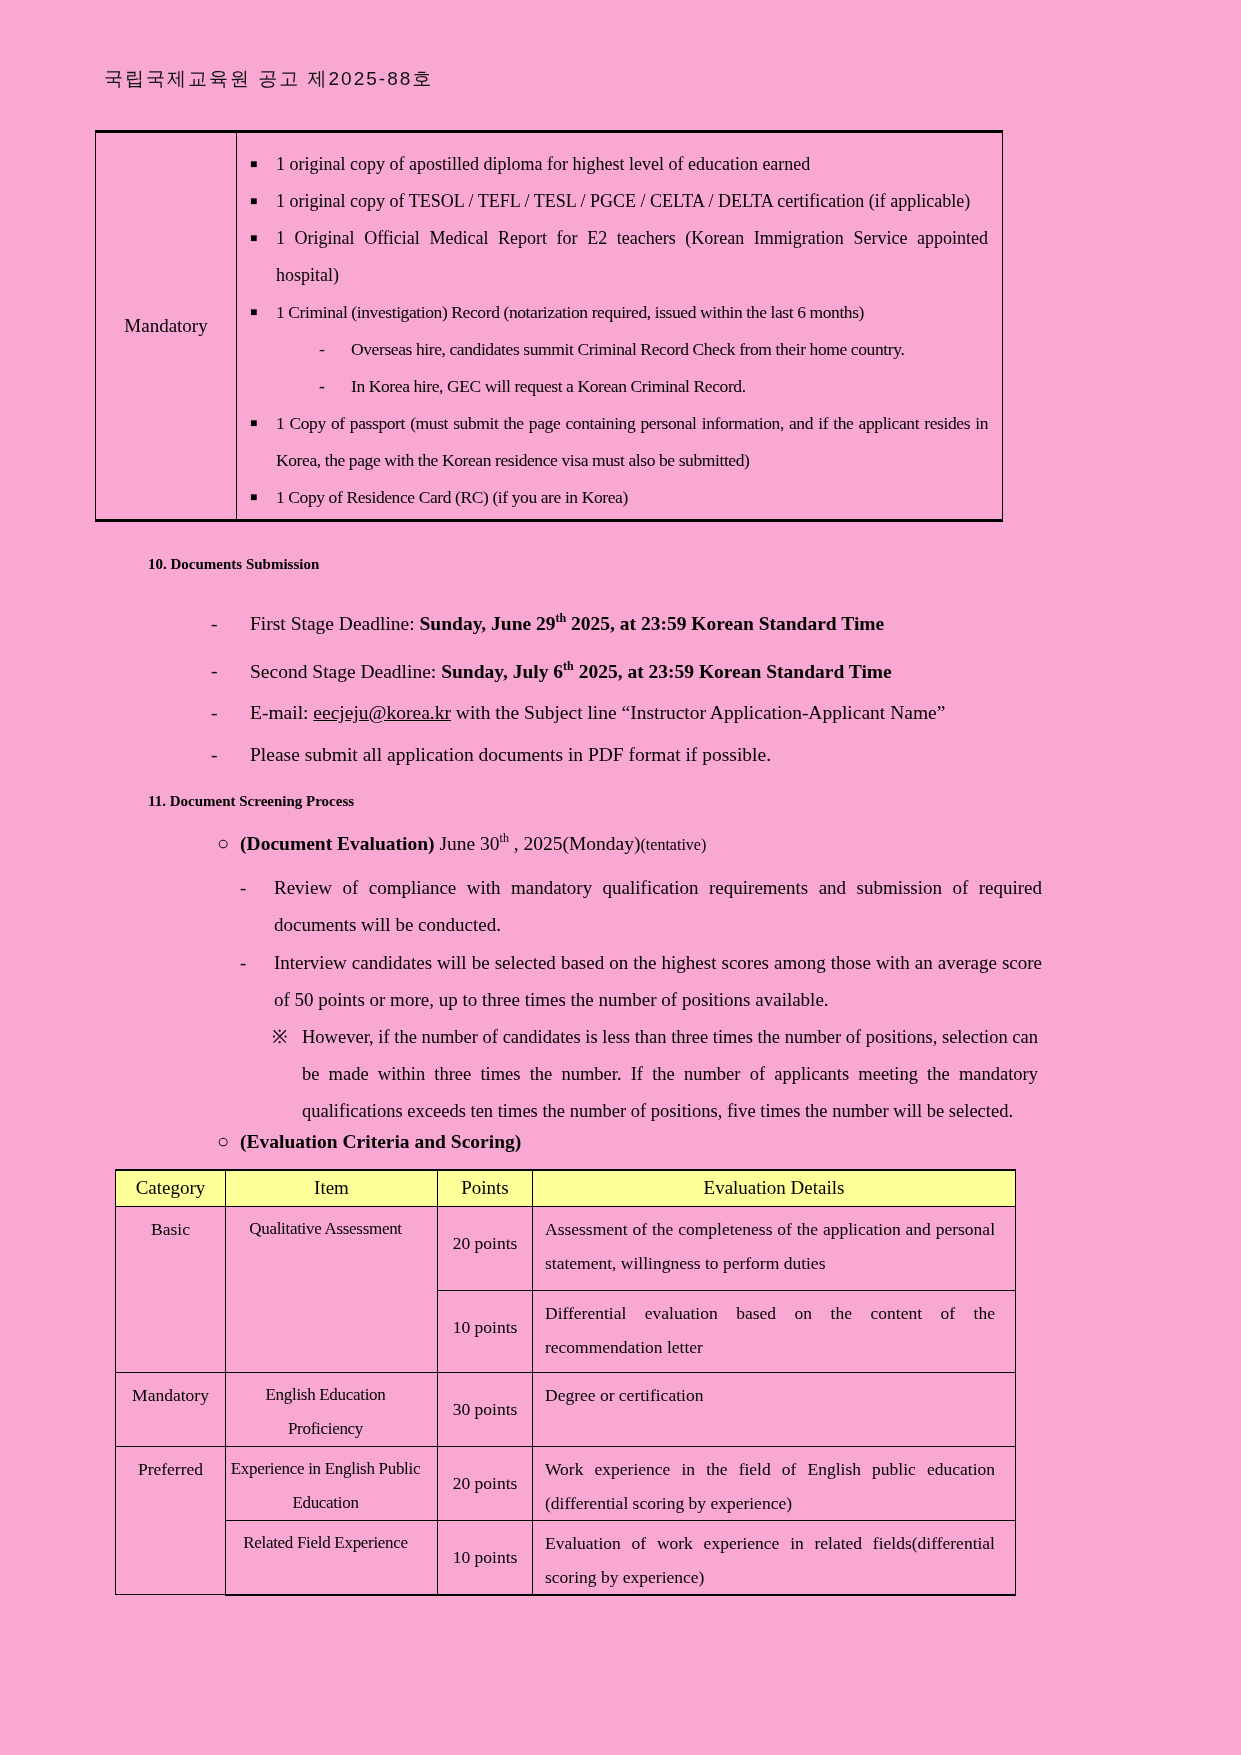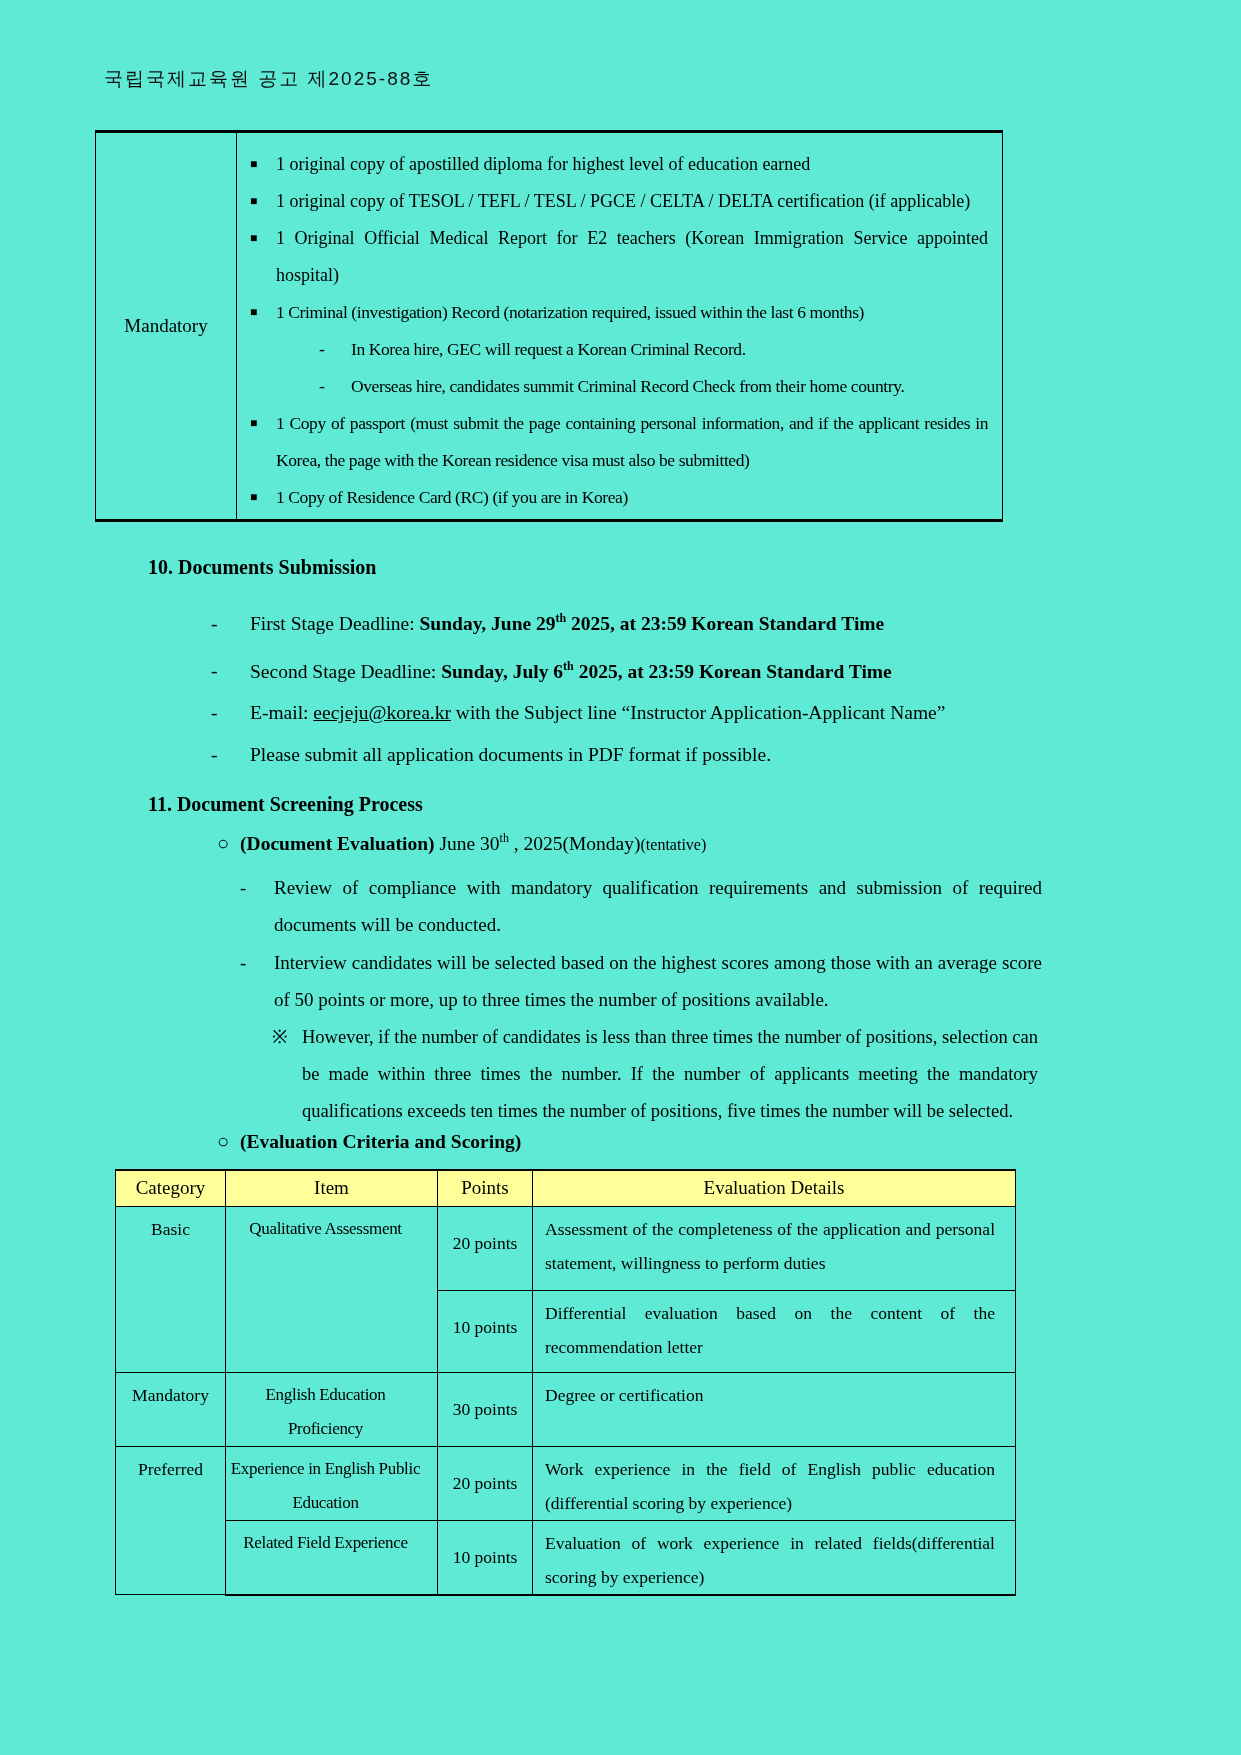--- a/index.html
+++ b/index.html
@@ -1,18 +1,18 @@
 <!DOCTYPE html>
 <html style="--header-bg: #ffff99;"><head>
 <meta charset="utf-8">
 <style>
   html,body { margin:0; padding:0; background:#e9e9e9; }
   .page {
     position:relative; width:1241px; height:1755px; margin:0 auto;
-    background:#5eead4; color:#000;
+    background:#f9a8d4; color:#000;
     font-family:"Liberation Serif","DejaVu Serif",serif;
     overflow:hidden;
   }
   
   .doc-number {
     position:absolute; left:104px; top:66px;
     font-family:"Liberation Sans","DejaVu Sans",sans-serif;
     font-size:19px; letter-spacing:2px; color:#111;
   }
   
@@ -34,21 +34,21 @@
   .t1-item .sq {
     display:inline-block; width:26px; text-indent:0;
     font-size:12px; vertical-align:2px;
   }
   .t1-sub { padding-left:101px; text-indent:-32px; }
   .t1-sub .dash { display:inline-block; width:32px; text-indent:0; }
   .t1-sub .dash.bold { font-weight:bold; }
   .narrow { letter-spacing:-0.4px; font-size:17.5px; }
   .justify { text-align:justify; }
   
-  .sec-heading { position:absolute; left:148px; font-size:20px; font-weight:bold; }
+  .sec-heading { position:absolute; left:148px; font-size:15px; font-weight:bold; }
   .s10-list { position:absolute; left:211px; top:597px; width:812px; font-size:19.5px; line-height:42px; }
   .s10-line { white-space:nowrap; }
   .s10-line .dash { display:inline-block; width:39px; }
   .b { font-weight:bold; }
   sup { font-size:12px; }
   .email-link { text-decoration:underline; color:#000; }
   .marker-line { position:absolute; font-size:19.5px; white-space:nowrap; }
   .circle { font-size:20px; margin-right:11px; }
   .tentative { font-size:16px; }
   .hang-para {
@@ -91,22 +91,22 @@
 
   <div class="doc-number">국립국제교육원 공고 제2025-88호</div>
 
   <div class="req-table">
     <div class="req-cat">Mandatory</div>
     <div class="req-content">
       <div class="t1-item"><span class="sq">■</span><span>1 original copy of apostilled diploma for highest level of education earned</span></div>
       <div class="t1-item"><span class="sq">■</span><span>1 original copy of TESOL / TEFL / TESL / PGCE / CELTA / DELTA certification (if applicable)</span></div>
       <div class="t1-item justify"><span class="sq">■</span><span>1 Original Official Medical Report for E2 teachers (Korean Immigration Service appointed hospital)</span></div>
       <div class="t1-item narrow"><span class="sq">■</span><span>1 Criminal (investigation) Record (notarization required, issued within the last 6 months)</span></div>
+      <div class="t1-sub narrow"><span class="dash">-</span><span>Overseas hire, candidates summit Criminal Record Check from their home country.</span></div>
       <div class="t1-sub narrow"><span class="dash bold">-</span><span>In Korea hire, GEC will request a Korean Criminal Record.</span></div>
-      <div class="t1-sub narrow"><span class="dash">-</span><span>Overseas hire, candidates summit Criminal Record Check from their home country.</span></div>
       <div class="t1-item narrow justify"><span class="sq">■</span><span>1 Copy of passport (must submit the page containing personal information, and if the applicant resides in Korea, the page with the Korean residence visa must also be submitted)</span></div>
       <div class="t1-item narrow"><span class="sq">■</span><span>1 Copy of Residence Card (RC) (if you are in Korea)</span></div>
     </div>
   </div>
 
   <div class="sec-heading" style="top:556px;">10. Documents Submission</div>
 
   <div class="s10-list">
     <div class="s10-line"><span class="dash">-</span><span>First Stage Deadline: </span><span class="b">Sunday, June 29</span><sup class="b">th</sup><span class="b"> 2025, at 23:59 Korean Standard Time</span></div>
     <div class="s10-line"><span class="dash">-</span><span>Second Stage Deadline: </span><span class="b">Sunday, July 6</span><sup class="b">th</sup><span class="b"> 2025, at 23:59 Korean Standard Time</span></div>

